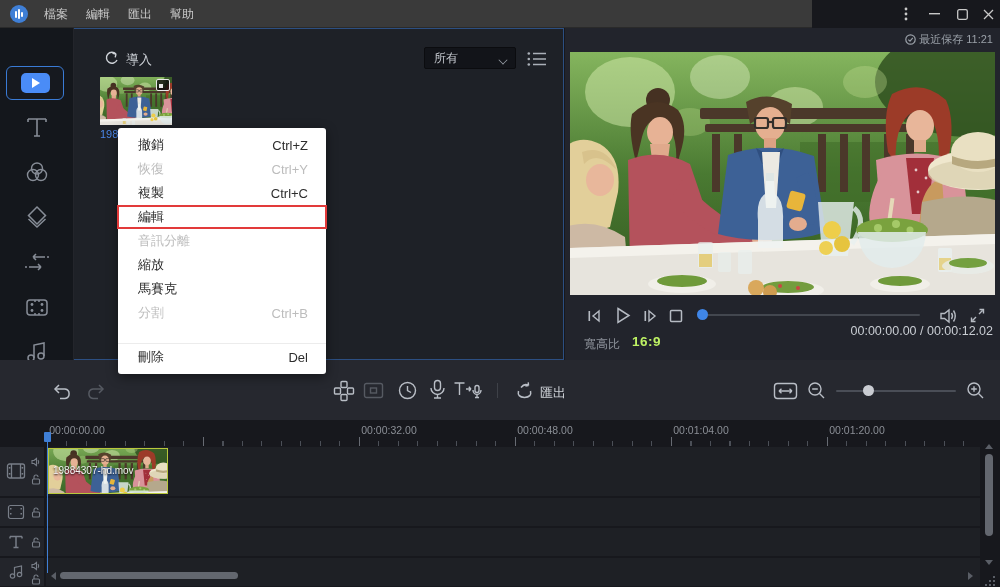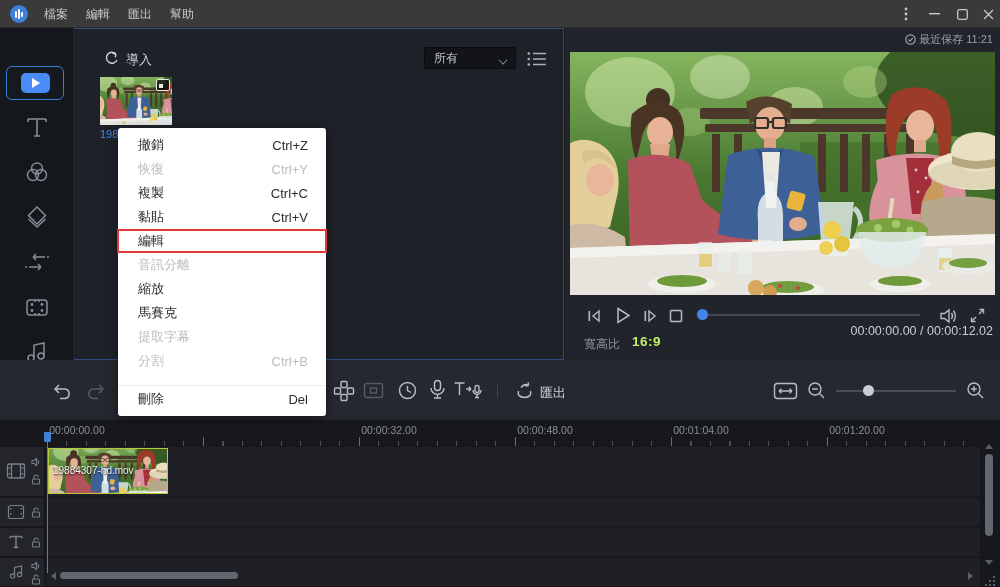--- a/index.html
+++ b/index.html
@@ -1,21 +1,21 @@
 <!DOCTYPE html>
 <html><head>
 <meta charset="utf-8">
 <style>
   html,body{margin:0;padding:0;background:#000;}
   #app{position:relative;width:1000px;height:587px;background:#17181d;overflow:hidden;
        font-family:"Liberation Sans",sans-serif;-webkit-font-smoothing:antialiased;}
   #app *{box-sizing:border-box;}
 
   
-  .titlebar{position:absolute;left:0;top:0;width:1000px;height:28px;background:#3a3a3a;border-bottom:1px solid #2a2a2a;}
+  .titlebar{position:absolute;left:0;top:0;width:812px;height:28px;background:#3a3a3a;border-bottom:1px solid #2a2a2a;}
   .logo{position:absolute;left:10px;top:5px;width:18px;height:18px;border-radius:50%;background:#3f7fd6;}
   .logo i{position:absolute;background:#fff;width:2px;border-radius:1px;}
   .logo i:nth-child(1){left:5px;top:6px;height:7px;}
   .logo i:nth-child(2){left:8px;top:4px;height:10px;}
   .logo i:nth-child(3){left:11px;top:7px;height:5px;}
   .tb-menu{position:absolute;top:0;height:28px;line-height:28px;font-size:12px;color:#c9c9c9;padding:0 10px;cursor:default;}
   .winbtn{position:absolute;top:0;width:28px;height:28px;display:flex;align-items:center;justify-content:center;color:#c8c8c8;}
   .winbtn svg{display:block;}
 
   
@@ -79,21 +79,21 @@
   .arrow.left{border-top:4px solid transparent;border-bottom:4px solid transparent;border-right:5px solid #5a5e66;}
   .arrow.right{border-top:4px solid transparent;border-bottom:4px solid transparent;border-left:5px solid #5a5e66;}
   .grip{position:absolute;left:985px;top:573px;color:#5a5e66;}
 
   
   .ctx-menu{position:absolute;left:118px;top:128px;width:208px;background:#ffffff;border-radius:3px;
      box-shadow:0 3px 12px rgba(0,0,0,.45);padding:5px 0;z-index:100;}
   .mi{position:relative;height:24px;display:flex;align-items:center;justify-content:space-between;
      padding:0 18px 0 20px;font-size:13px;color:#2d2d2d;cursor:default;}
   .mi.disabled{color:#bdbdbd;}
-  .mi.sep{border-top:1px solid #ececec;margin-top:12px;padding-top:1px;height:26px;}
+  .mi.sep{border-top:1px solid #ececec;margin-top:18px;padding-top:1px;height:26px;}
   .mi .red-box{position:absolute;left:-1px;right:-1px;top:0;bottom:0;border:2px solid #e23a3a;pointer-events:none;}
 </style>
 </head>
 <body>
 
 <svg width="0" height="0" style="position:absolute" aria-hidden="true">
   <defs>
     <linearGradient id="g-bg" x1="0" y1="0" x2="0" y2="1">
       <stop offset="0" stop-color="#85b55e"></stop>
         <stop offset=".5" stop-color="#4a7a32"></stop>
@@ -565,45 +565,37 @@
     </div>
     <div class="mi disabled">
       <span>恢復</span>
         <span>Ctrl+Y</span>
     </div>
     <div class="mi">
       <span>複製</span>
         <span>Ctrl+C</span>
     </div>
     <div class="mi">
-      <span>黏貼</span>
-        <span>Ctrl+V</span>
-    </div>
-    <div class="mi">
       <span>編輯</span>
         <span></span>
       <span class="red-box"></span>
     </div>
     <div class="mi disabled">
       <span>音訊分離</span>
         <span></span>
     </div>
     <div class="mi">
       <span>縮放</span>
         <span></span>
     </div>
     <div class="mi">
       <span>馬賽克</span>
         <span></span>
     </div>
     <div class="mi disabled">
-      <span>提取字幕</span>
-        <span></span>
-    </div>
-    <div class="mi disabled">
       <span>分割</span>
         <span>Ctrl+B</span>
     </div>
     <div class="mi sep">
       <span>刪除</span>
         <span>Del</span>
     </div>
   </div>
 
 </div>

